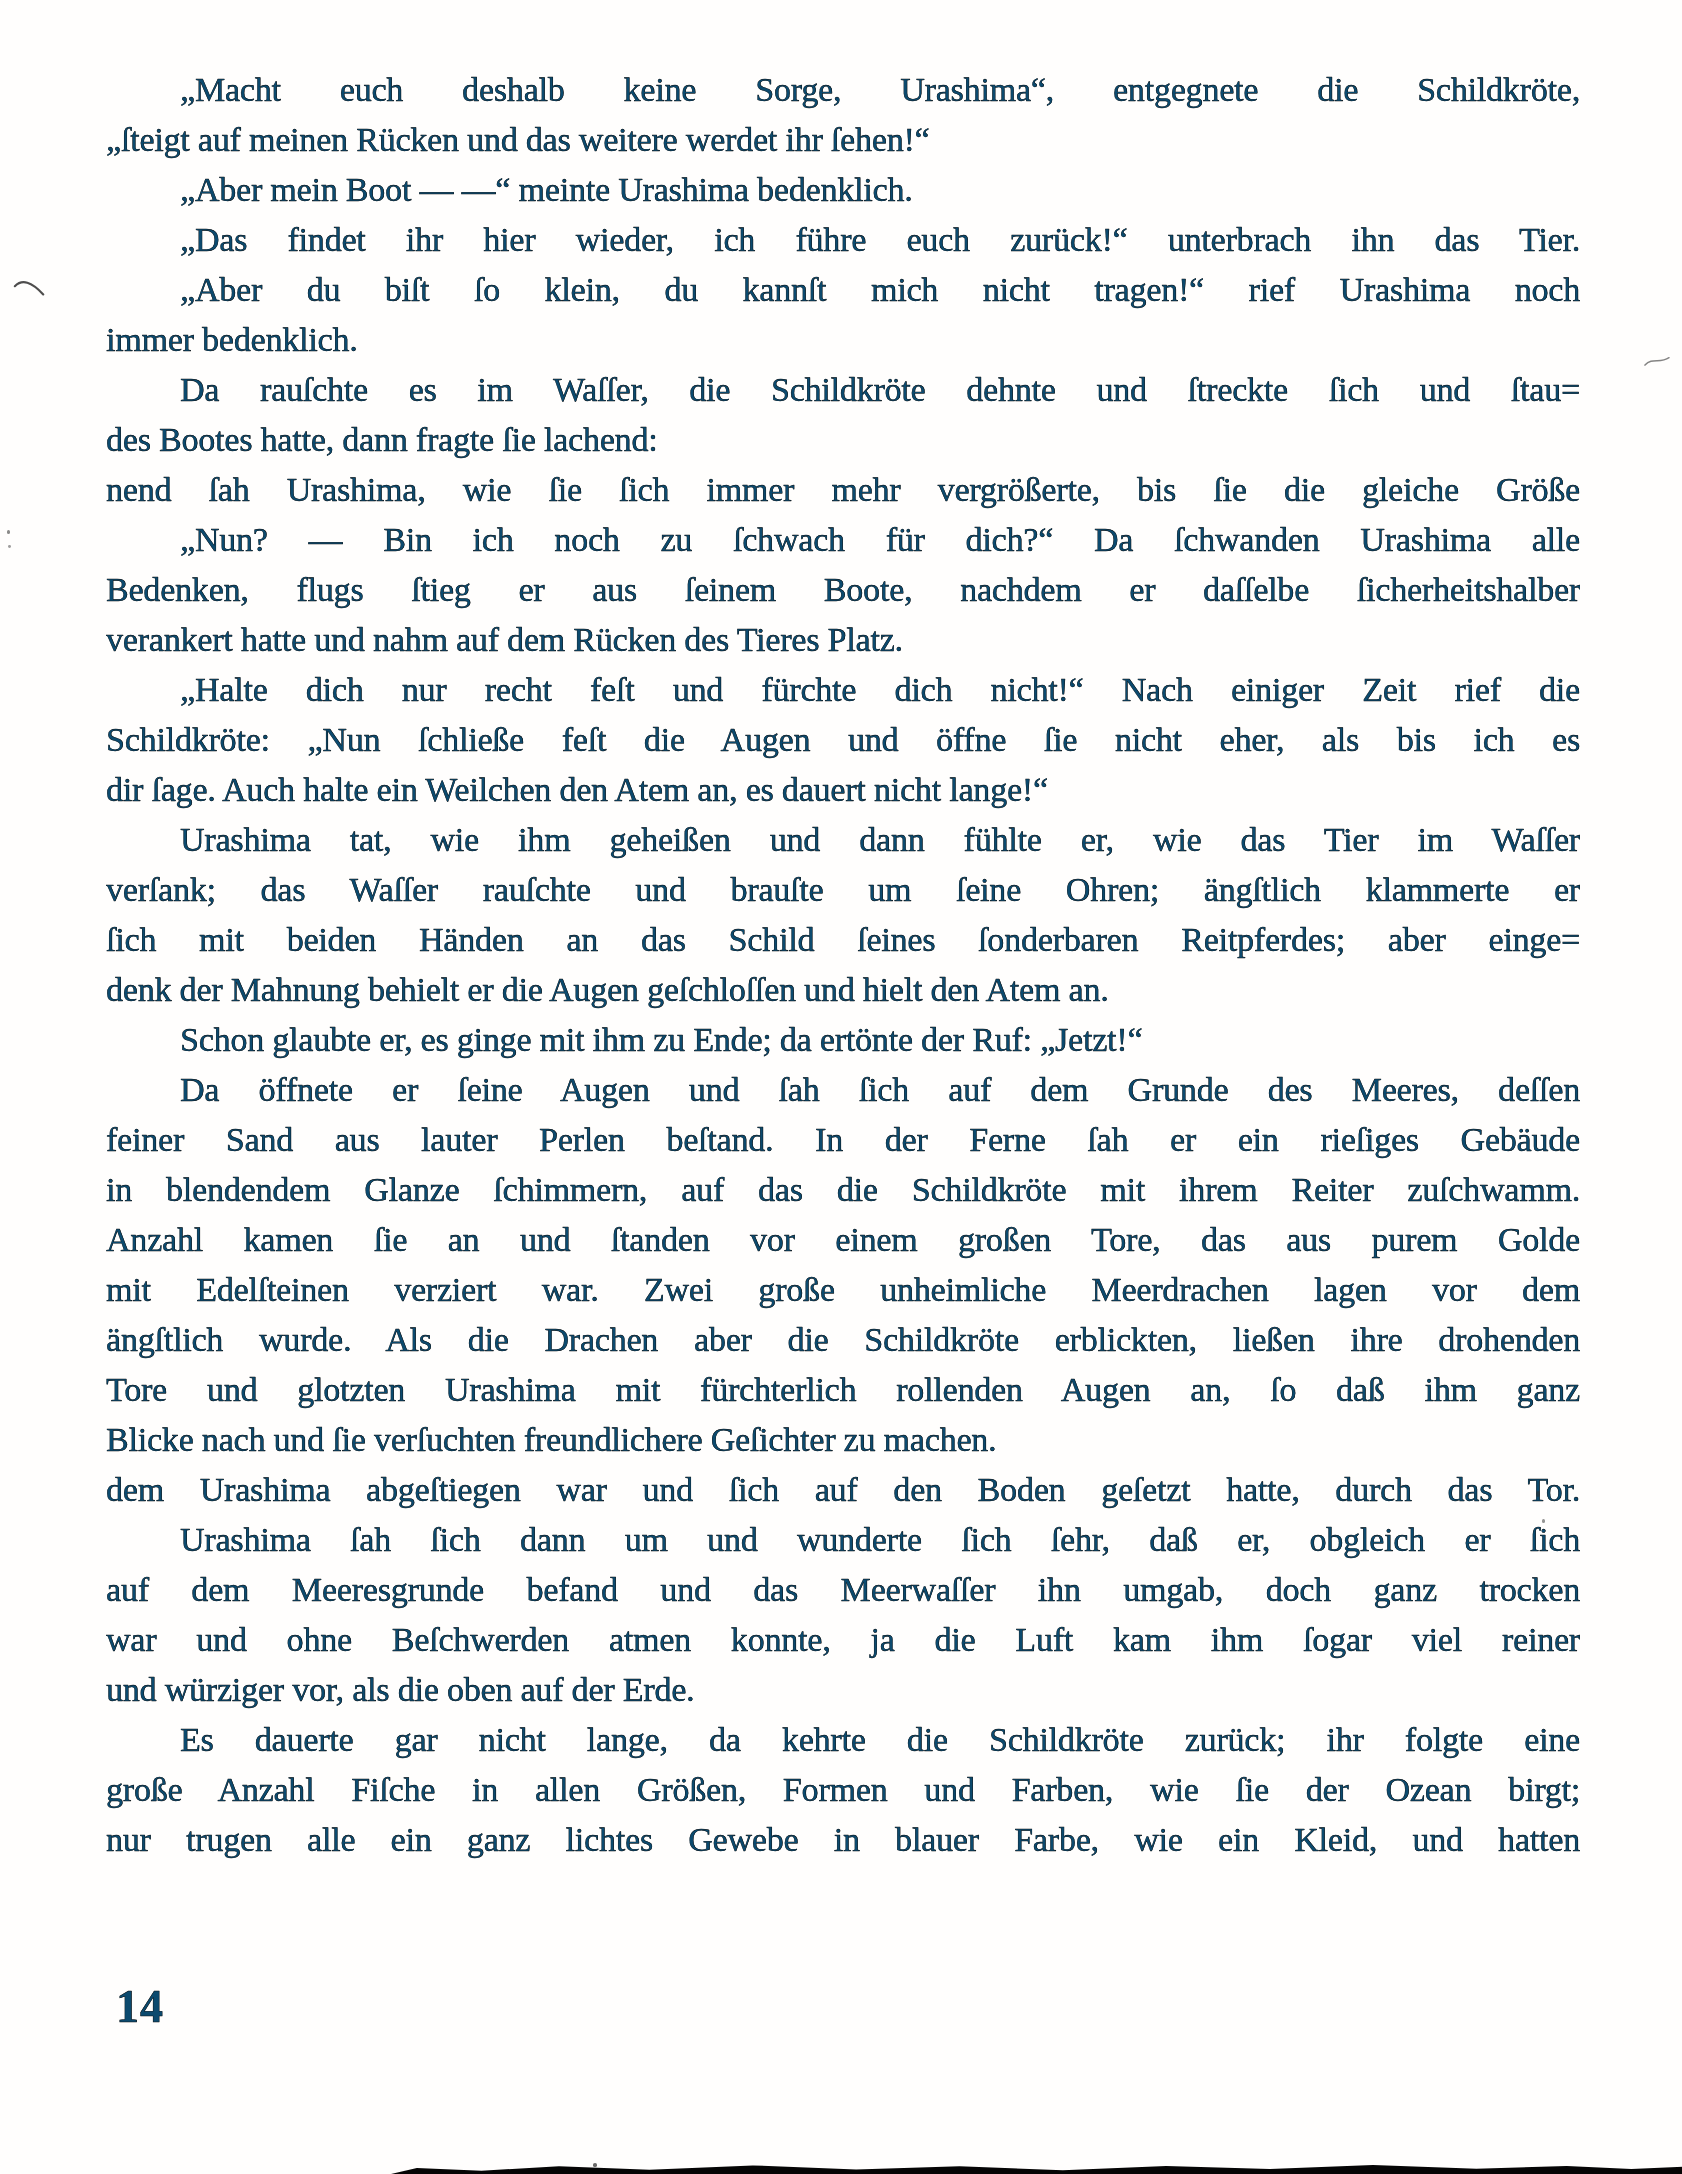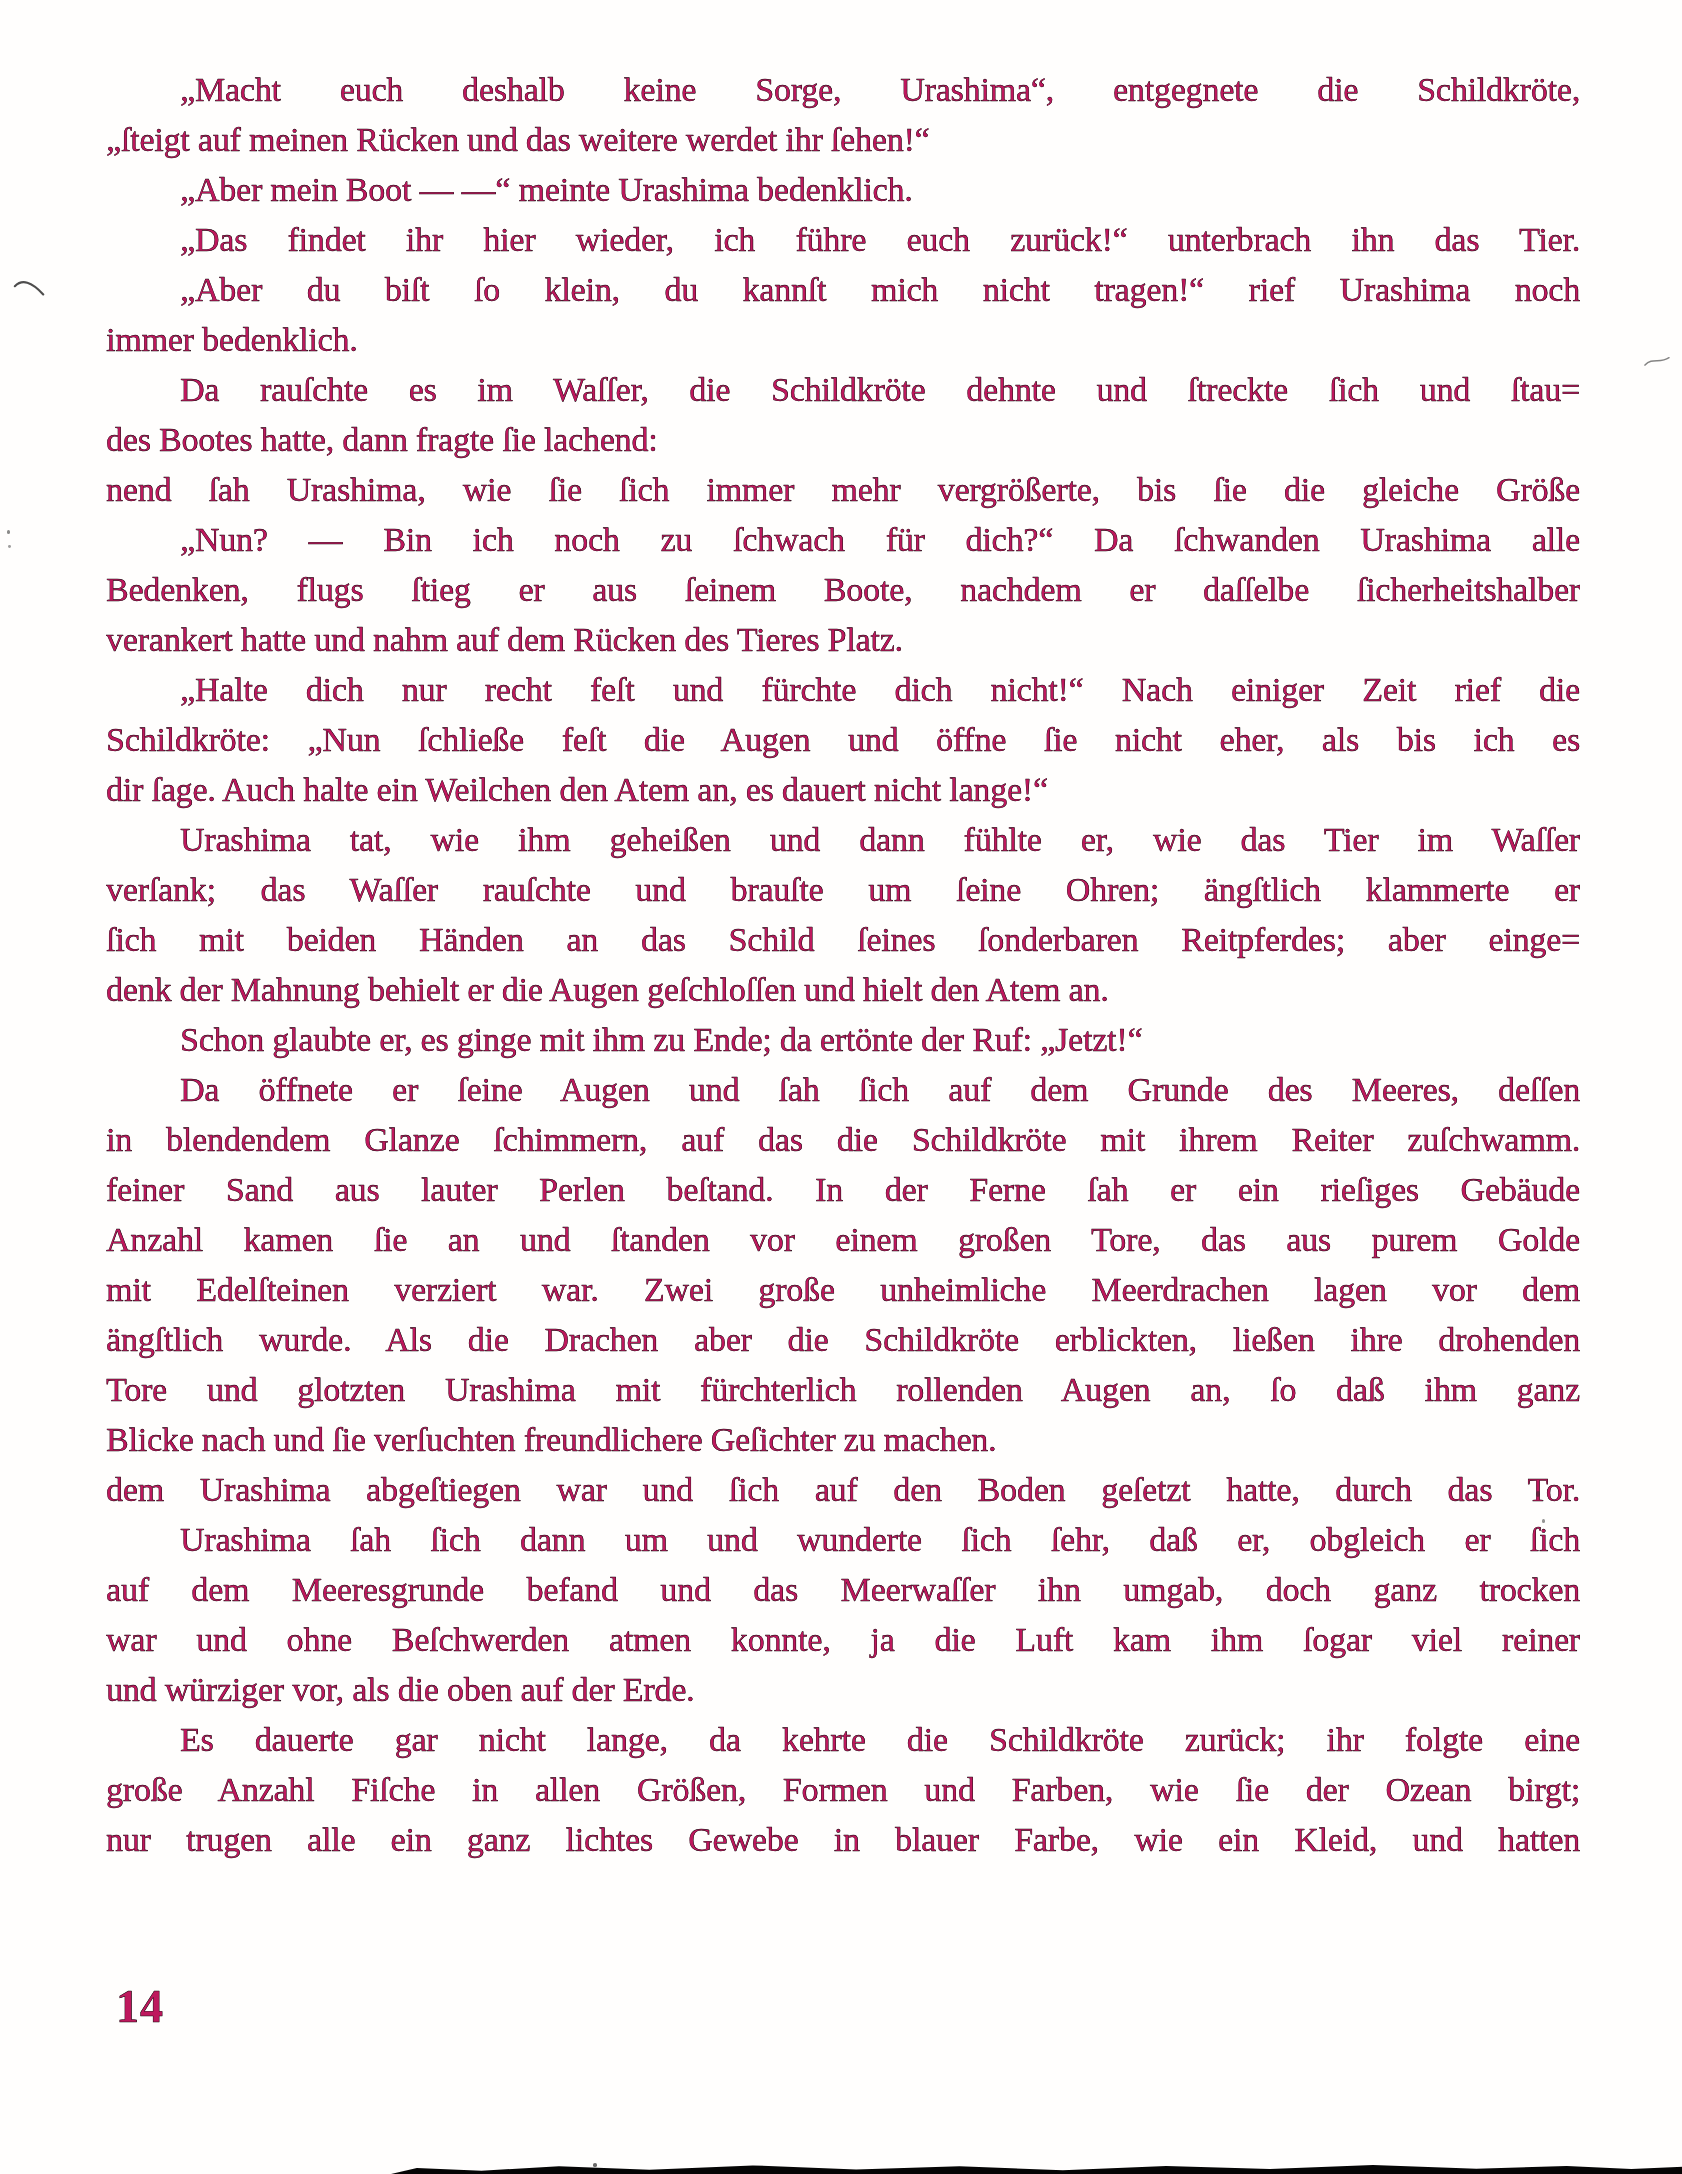--- a/index.html
+++ b/index.html
@@ -12,21 +12,21 @@
     width:1683px;
     height:2174px;
     position:relative;
     overflow:hidden;
   }
   .page{
     position:absolute;
     inset:0;
     background:#fffefd;
     font-family:"Liberation Serif","DejaVu Serif",serif;
-    color:#be185d;
+    color:#0c4a6e;
   }
   .text-block{
     position:absolute;
     left:106px;
     top:65px;
     width:1474px;
   }
   .line{
     height:50px;
     line-height:50px;
@@ -92,22 +92,22 @@
       <div class="line nofill">verankert hatte und nahm auf dem Rücken des Tieres Platz.</div>
       <div class="line indent">„Halte dich nur recht feſt und fürchte dich nicht!“ Nach einiger Zeit rief die</div>
       <div class="line">Schildkröte: „Nun ſchließe feſt die Augen und öffne ſie nicht eher, als bis ich es</div>
       <div class="line nofill">dir ſage. Auch halte ein Weilchen den Atem an, es dauert nicht lange!“</div>
       <div class="line indent">Urashima tat, wie ihm geheißen und dann fühlte er, wie das Tier im Waſſer</div>
       <div class="line">verſank; das Waſſer rauſchte und brauſte um ſeine Ohren; ängſtlich klammerte er</div>
       <div class="line">ſich mit beiden Händen an das Schild ſeines ſonderbaren Reitpferdes; aber einge=</div>
       <div class="line nofill">denk der Mahnung behielt er die Augen geſchloſſen und hielt den Atem an.</div>
       <div class="line indent nofill">Schon glaubte er, es ginge mit ihm zu Ende; da ertönte der Ruf: „Jetzt!“</div>
       <div class="line indent">Da öffnete er ſeine Augen und ſah ſich auf dem Grunde des Meeres, deſſen</div>
+      <div class="line">feiner Sand aus lauter Perlen beſtand. In der Ferne ſah er ein rieſiges Gebäude</div>
       <div class="line">in blendendem Glanze ſchimmern, auf das die Schildkröte mit ihrem Reiter zuſchwamm.</div>
-      <div class="line">feiner Sand aus lauter Perlen beſtand. In der Ferne ſah er ein rieſiges Gebäude</div>
       <div class="line">Anzahl kamen ſie an und ſtanden vor einem großen Tore, das aus purem Golde</div>
       <div class="line">mit Edelſteinen verziert war. Zwei große unheimliche Meerdrachen lagen vor dem</div>
       <div class="line">ängſtlich wurde. Als die Drachen aber die Schildkröte erblickten, ließen ihre drohenden</div>
       <div class="line">Tore und glotzten Urashima mit fürchterlich rollenden Augen an, ſo daß ihm ganz</div>
       <div class="line nofill">Blicke nach und ſie verſuchten freundlichere Geſichter zu machen.</div>
       <div class="line">dem Urashima abgeſtiegen war und ſich auf den Boden geſetzt hatte, durch das Tor.</div>
       <div class="line indent">Urashima ſah ſich dann um und wunderte ſich ſehr, daß er, obgleich er ſich</div>
       <div class="line">auf dem Meeresgrunde befand und das Meerwaſſer ihn umgab, doch ganz trocken</div>
       <div class="line">war und ohne Beſchwerden atmen konnte, ja die Luft kam ihm ſogar viel reiner</div>
       <div class="line nofill">und würziger vor, als die oben auf der Erde.</div>

